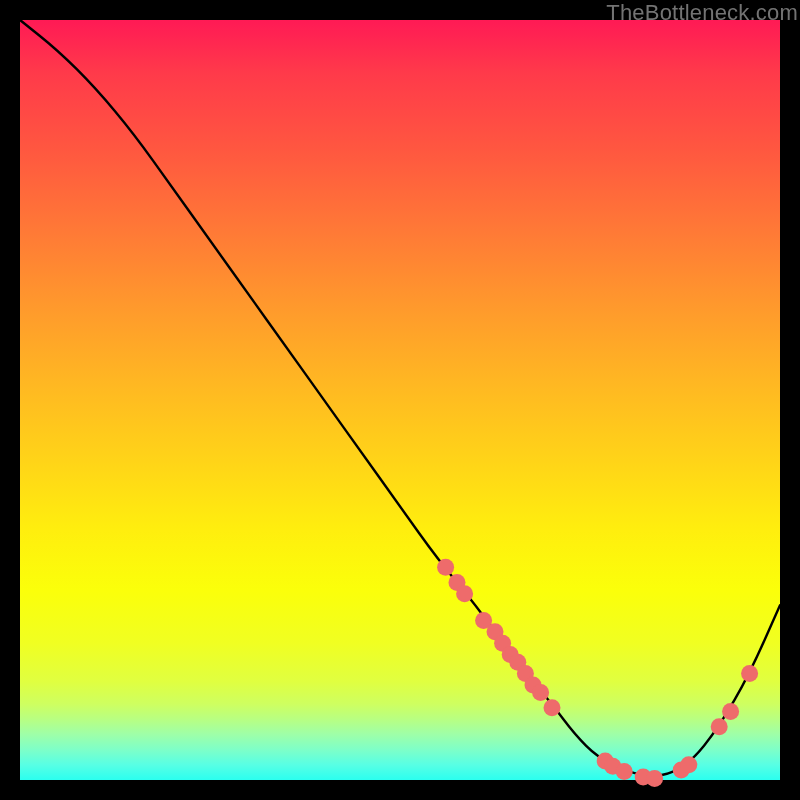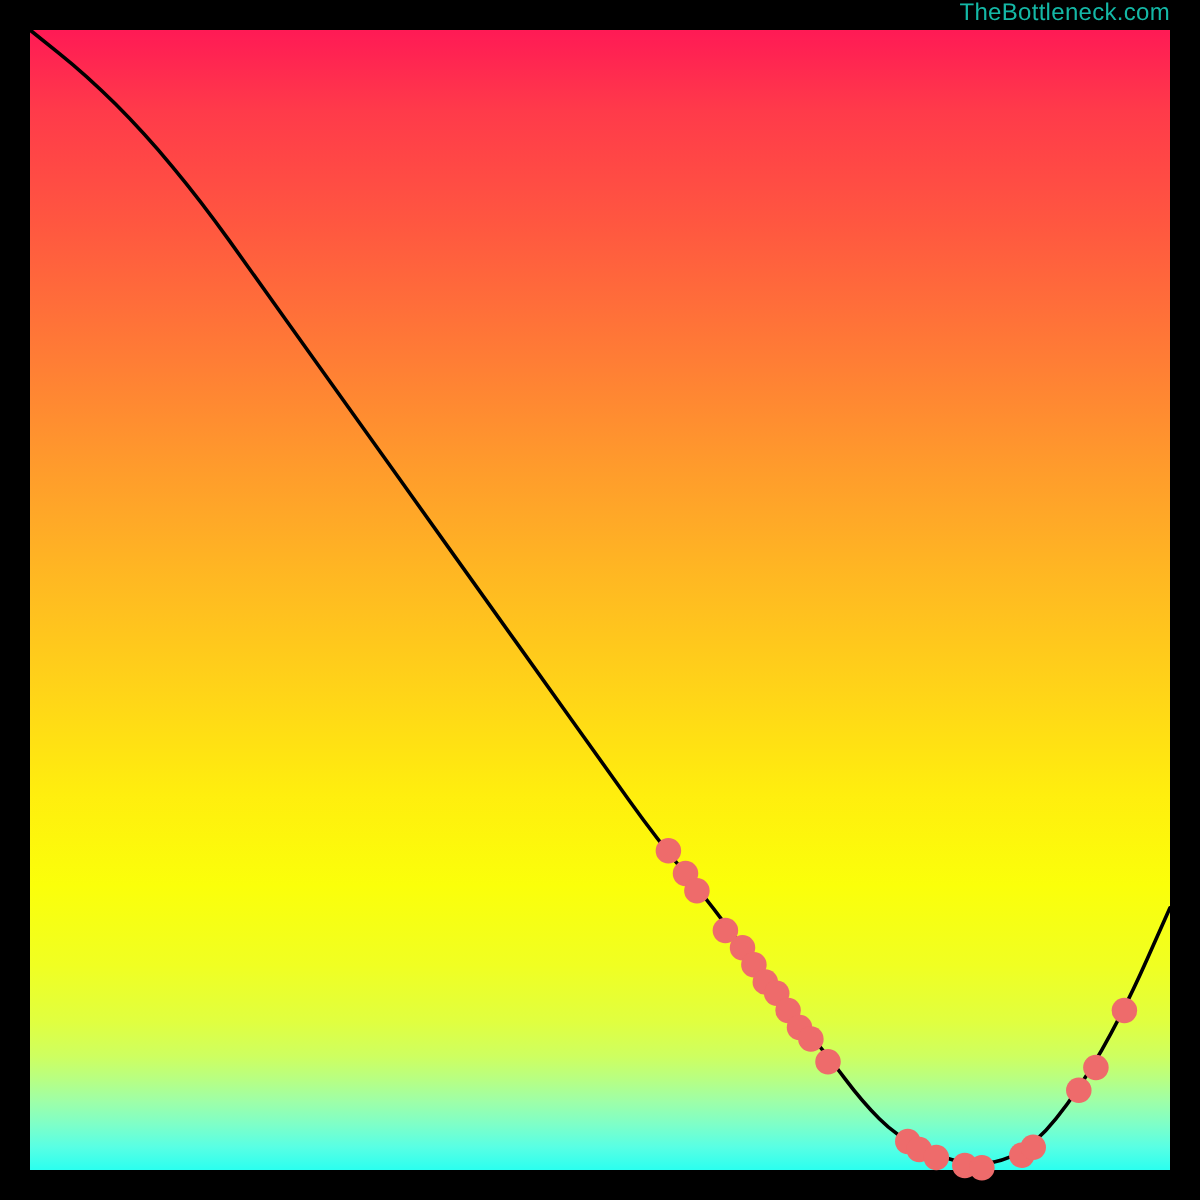--- a/index.html
+++ b/index.html
@@ -40,24 +40,24 @@
       #ceff60 90%,
       #b8ff82 92%,
       #9effa8 94%,
       #7effc8 96%,
       #58ffe4 98%,
       #2bffef 100%
     );
   }
   .attribution {
     position: absolute;
-    right: 20px;
+    right: 2px;
     top: 0px;
-    color: #14b8a6;
-    font-size: 16px;
+    color: #737373;
+    font-size: 22px;
     letter-spacing: 0.2px;
     user-select: none;
   }
   svg.curve {
     position: absolute;
     left: 0;
     top: 0;
     width: 760px;
     height: 760px;
     overflow: visible;

